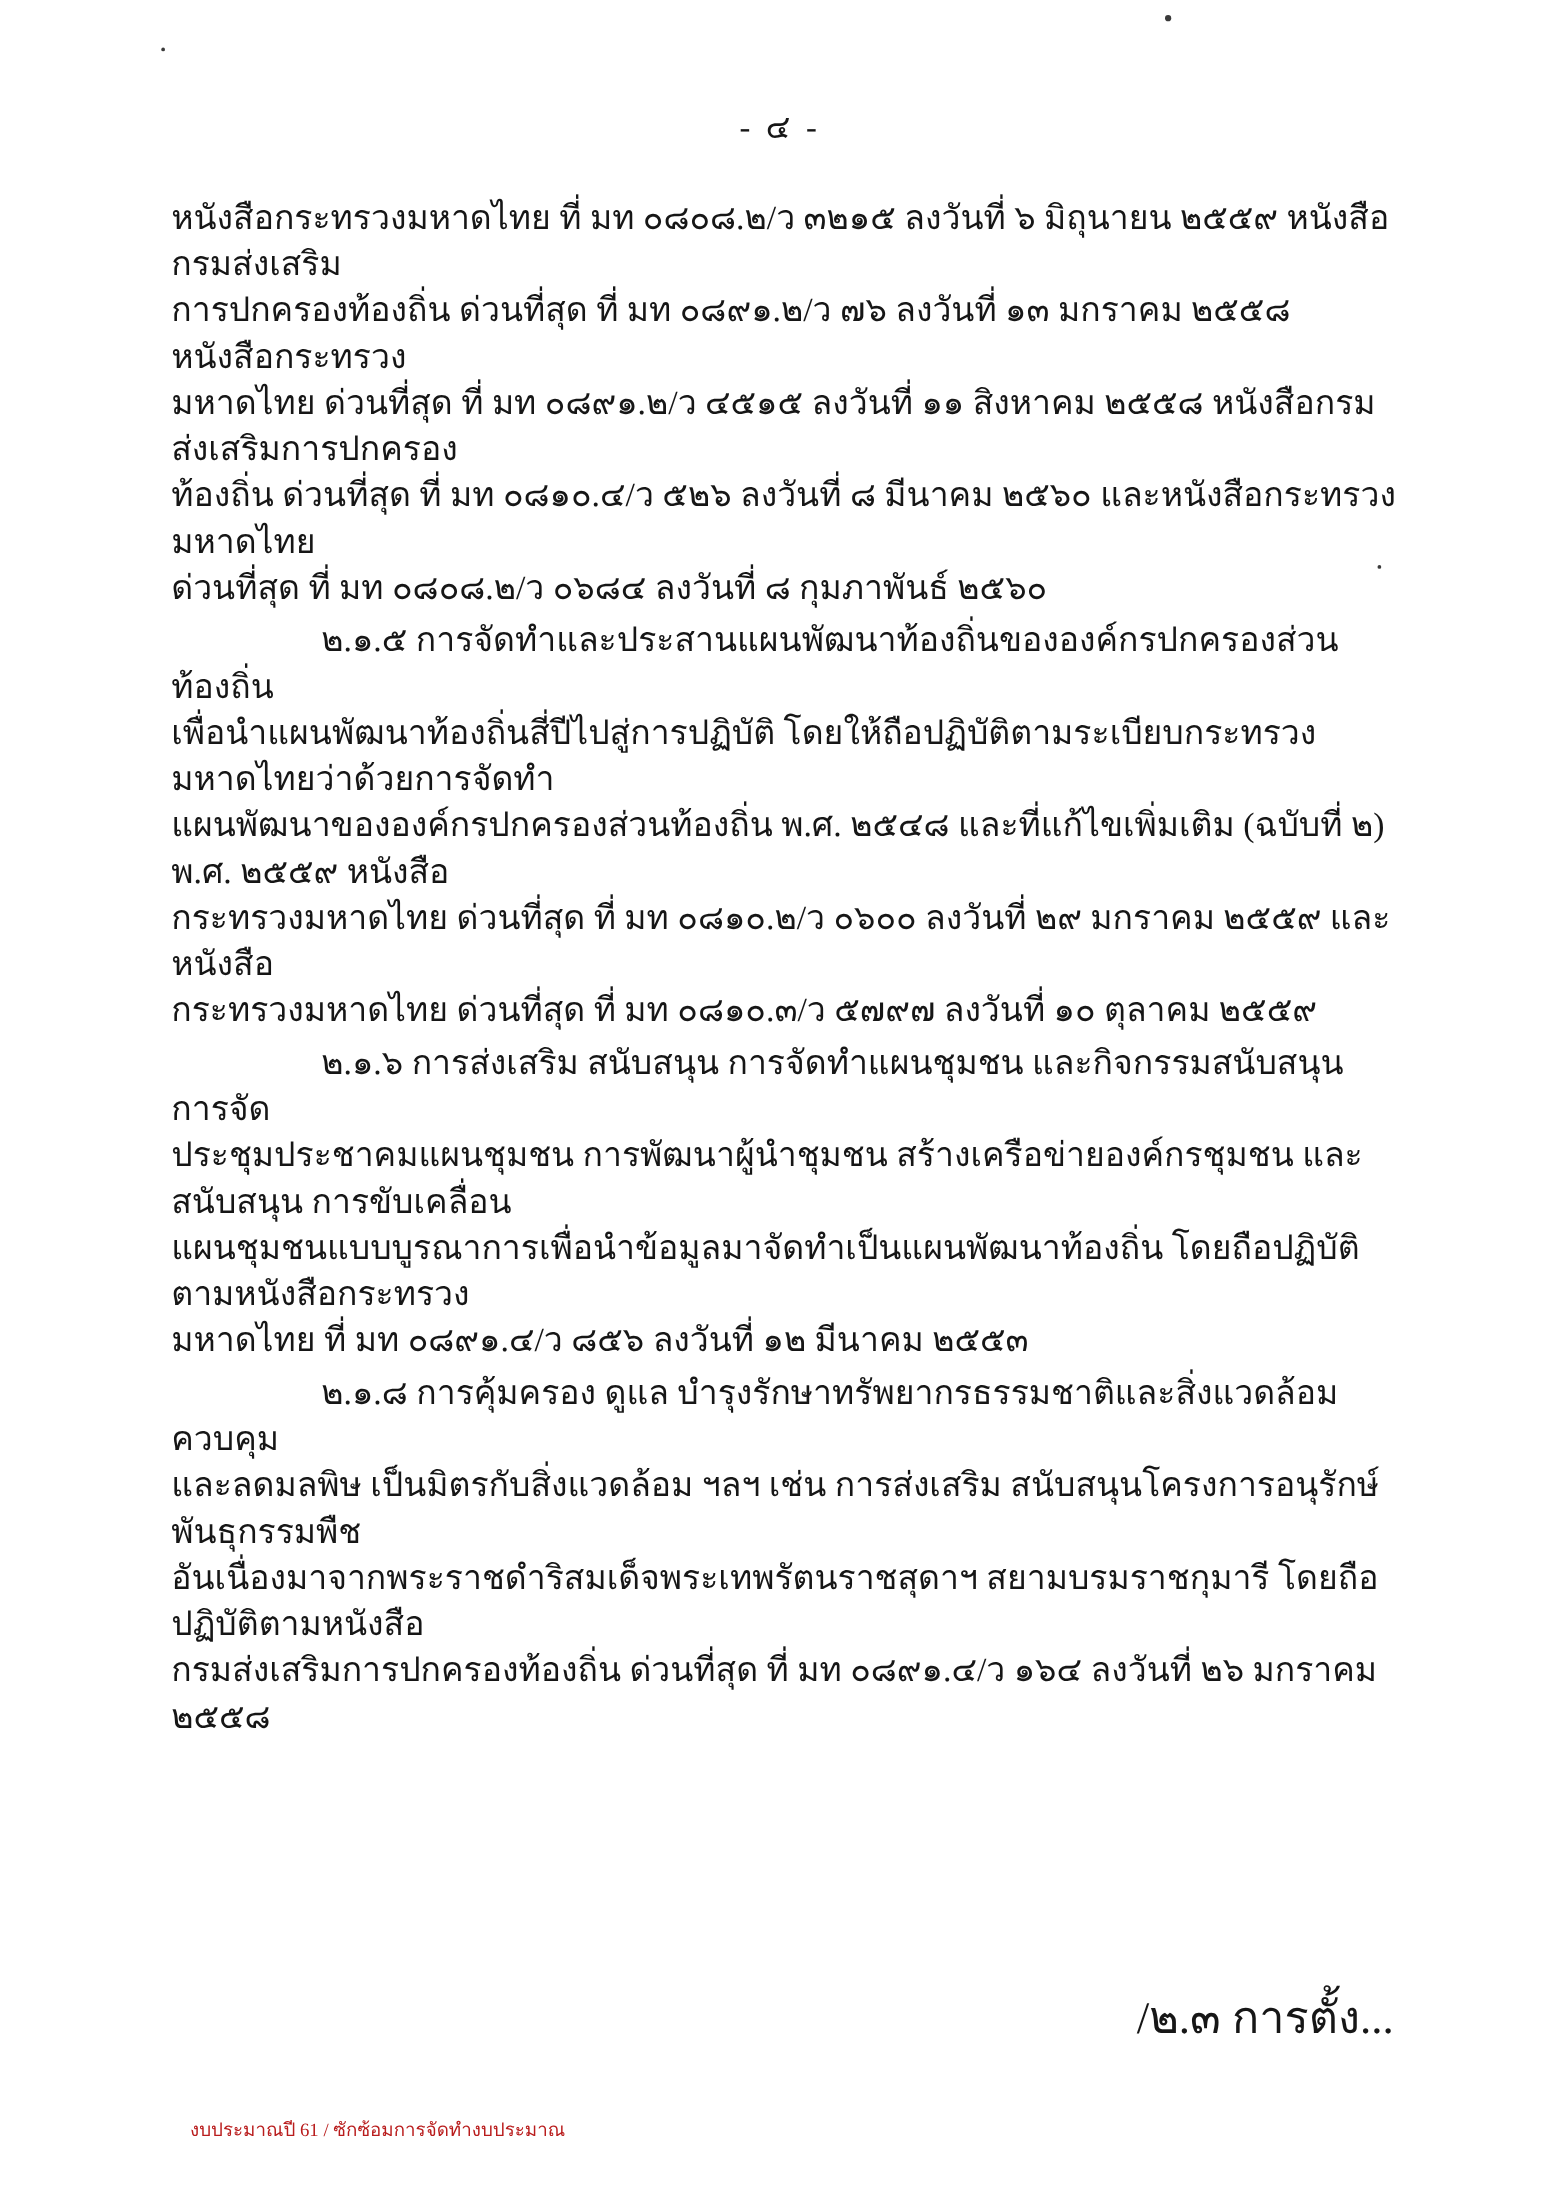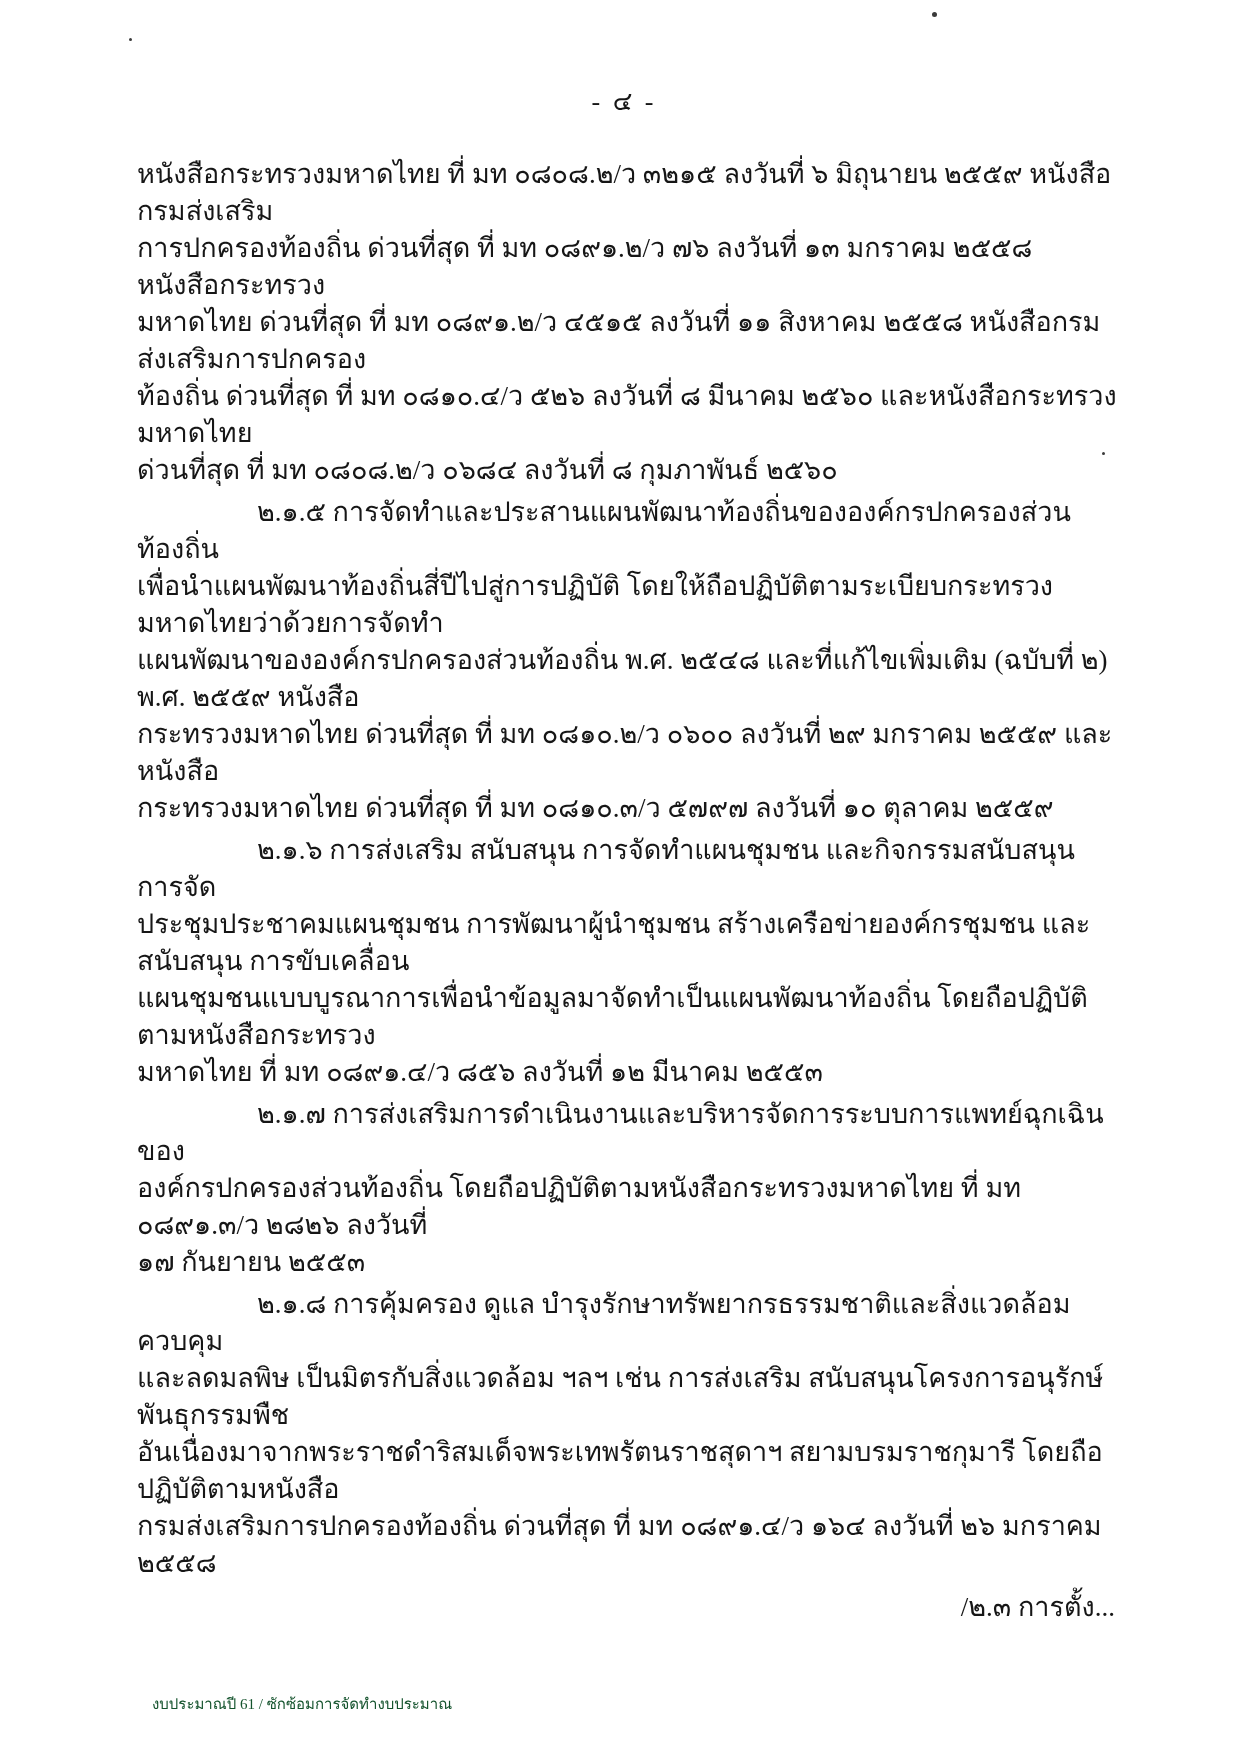--- a/index.html
+++ b/index.html
@@ -36,29 +36,29 @@
   .para {
     white-space: pre-line;
     margin: 0 0 5px 0;
   }
   .para.plain   { text-indent: 0; }
   .para.item    { text-indent: 120px; }
   .continuation-marker {
     position: absolute;
     top: 1585px;
     right: 133px;
-    font-size: 27px;
+    font-size: 36px;
     text-align: right;
   }
   .footer-note {
     position: absolute;
     top: 1692px;
     left: 152px;
     font-size: 15px;
-    color: #14532d;
+    color: #b91c1c;
   }
   .scan-speck {
     position: absolute;
     background: #3a3a3a;
     border-radius: 50%;
   }
   .speck-a { top: 12px;  left: 932px; width: 5px; height: 5px; }
   .speck-b { top: 38px;  left: 129px; width: 3px; height: 3px; }
   .speck-c { top: 452px; left: 1102px; width: 3px; height: 3px; }
 </style>
@@ -76,23 +76,20 @@
 ด่วนที่สุด ที่ มท ๐๘๐๘.๒/ว ๐๖๘๔ ลงวันที่ ๘ กุมภาพันธ์ ๒๕๖๐</div>
       <div class="para item">๒.๑.๕ การจัดทำและประสานแผนพัฒนาท้องถิ่นขององค์กรปกครองส่วนท้องถิ่น
 เพื่อนำแผนพัฒนาท้องถิ่นสี่ปีไปสู่การปฏิบัติ โดยให้ถือปฏิบัติตามระเบียบกระทรวงมหาดไทยว่าด้วยการจัดทำ
 แผนพัฒนาขององค์กรปกครองส่วนท้องถิ่น พ.ศ. ๒๕๔๘ และที่แก้ไขเพิ่มเติม (ฉบับที่ ๒) พ.ศ. ๒๕๕๙ หนังสือ
 กระทรวงมหาดไทย ด่วนที่สุด ที่ มท ๐๘๑๐.๒/ว ๐๖๐๐ ลงวันที่ ๒๙ มกราคม ๒๕๕๙ และหนังสือ
 กระทรวงมหาดไทย ด่วนที่สุด ที่ มท ๐๘๑๐.๓/ว ๕๗๙๗ ลงวันที่ ๑๐ ตุลาคม ๒๕๕๙</div>
       <div class="para item">๒.๑.๖ การส่งเสริม สนับสนุน การจัดทำแผนชุมชน และกิจกรรมสนับสนุน การจัด
 ประชุมประชาคมแผนชุมชน การพัฒนาผู้นำชุมชน สร้างเครือข่ายองค์กรชุมชน และสนับสนุน การขับเคลื่อน
 แผนชุมชนแบบบูรณาการเพื่อนำข้อมูลมาจัดทำเป็นแผนพัฒนาท้องถิ่น โดยถือปฏิบัติตามหนังสือกระทรวง
 มหาดไทย ที่ มท ๐๘๙๑.๔/ว ๘๕๖ ลงวันที่ ๑๒ มีนาคม ๒๕๕๓</div>
-      <div class="para item">๒.๑.๗ การส่งเสริมการดำเนินงานและบริหารจัดการระบบการแพทย์ฉุกเฉินของ
-องค์กรปกครองส่วนท้องถิ่น โดยถือปฏิบัติตามหนังสือกระทรวงมหาดไทย ที่ มท ๐๘๙๑.๓/ว ๒๘๒๖ ลงวันที่
-๑๗ กันยายน ๒๕๕๓</div>
       <div class="para item">๒.๑.๘ การคุ้มครอง ดูแล บำรุงรักษาทรัพยากรธรรมชาติและสิ่งแวดล้อม ควบคุม
 และลดมลพิษ เป็นมิตรกับสิ่งแวดล้อม ฯลฯ เช่น การส่งเสริม สนับสนุนโครงการอนุรักษ์พันธุกรรมพืช
 อันเนื่องมาจากพระราชดำริสมเด็จพระเทพรัตนราชสุดาฯ สยามบรมราชกุมารี โดยถือปฏิบัติตามหนังสือ
 กรมส่งเสริมการปกครองท้องถิ่น ด่วนที่สุด ที่ มท ๐๘๙๑.๔/ว ๑๖๔ ลงวันที่ ๒๖ มกราคม ๒๕๕๘</div>
     </div>
 
   <div class="continuation-marker">/๒.๓ การตั้ง...</div>
 
   <div class="footer-note">งบประมาณปี 61 / ซักซ้อมการจัดทำงบประมาณ</div>
 

